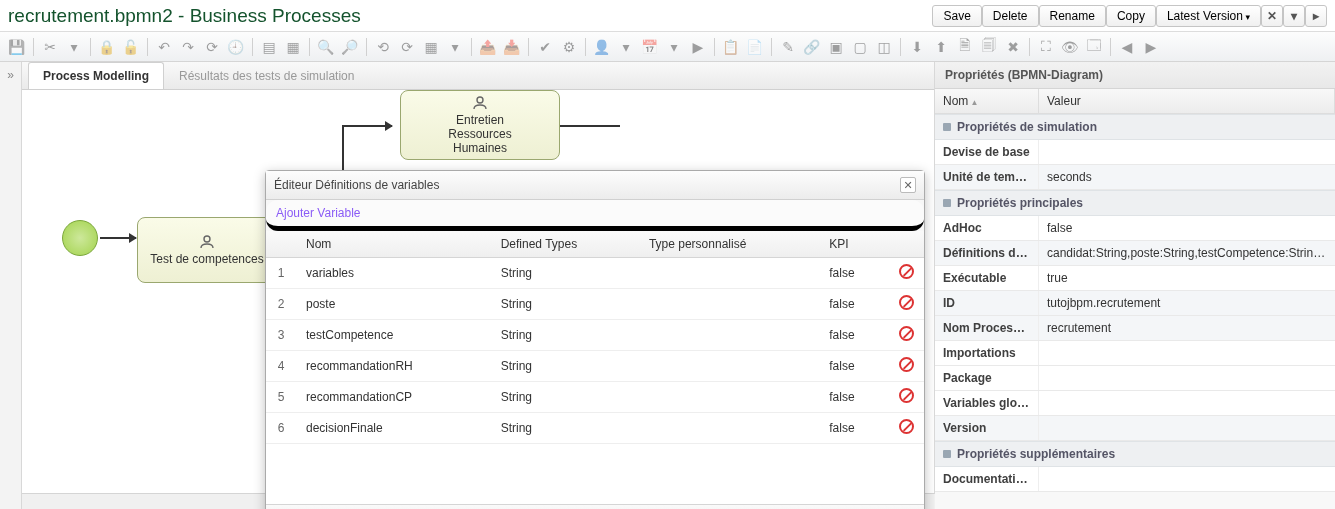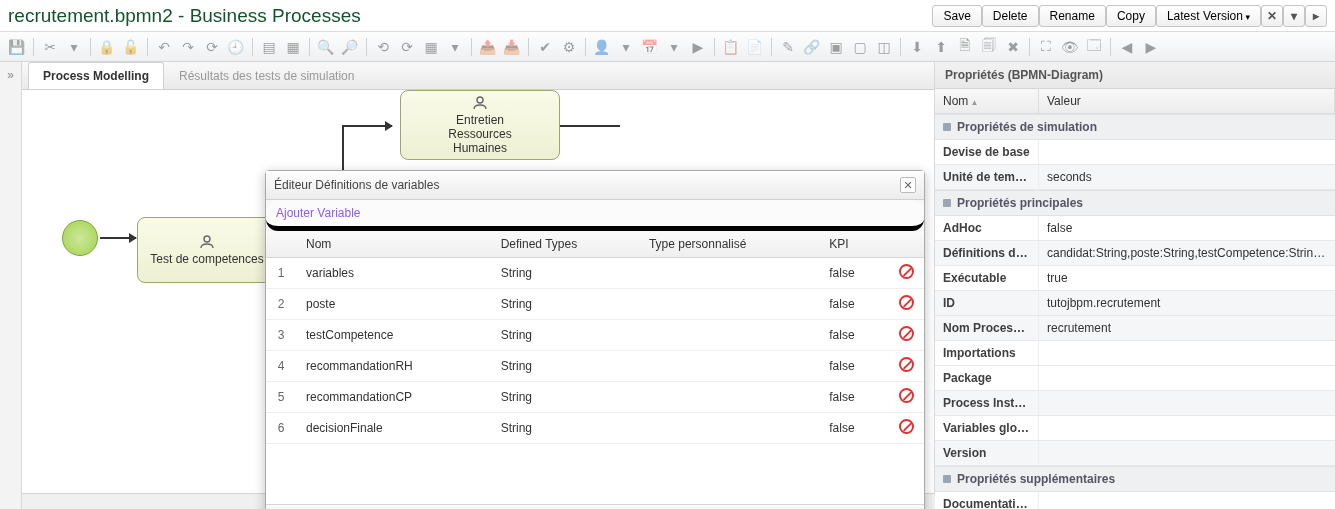--- a/index.html
+++ b/index.html
@@ -308,24 +308,20 @@
             <div class="k">Nom Proces…</div>
             <div class="v">recrutement</div>
           </div>
           <div class="prop-row">
             <div class="k">Importations</div>
             <div class="v"></div>
           </div>
           <div class="prop-row">
             <div class="k">Package</div>
           </div>
-          <div class="prop-row alt">
-            <div class="k">Process Inst…</div>
-            <div class="v"></div>
-          </div>
           <div class="prop-row">
             <div class="k">Variables glo…</div>
             <div class="v"></div>
           </div>
           <div class="prop-row alt">
             <div class="k">Version</div>
           </div>
         </div>
       <div class="section">
           <span class="disc"></span>

